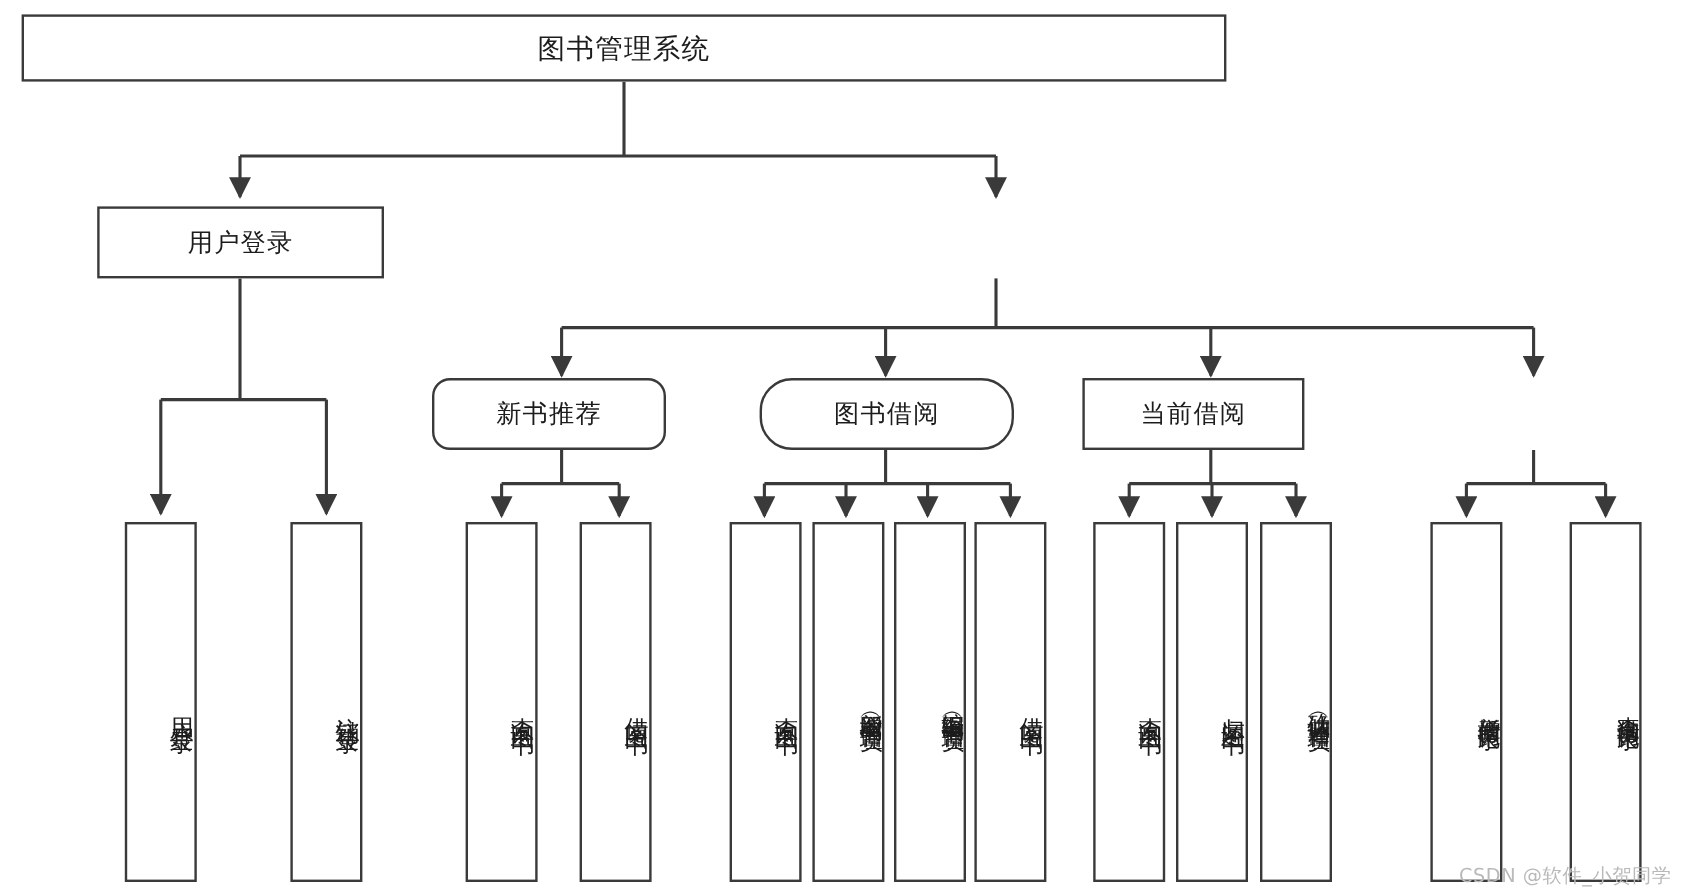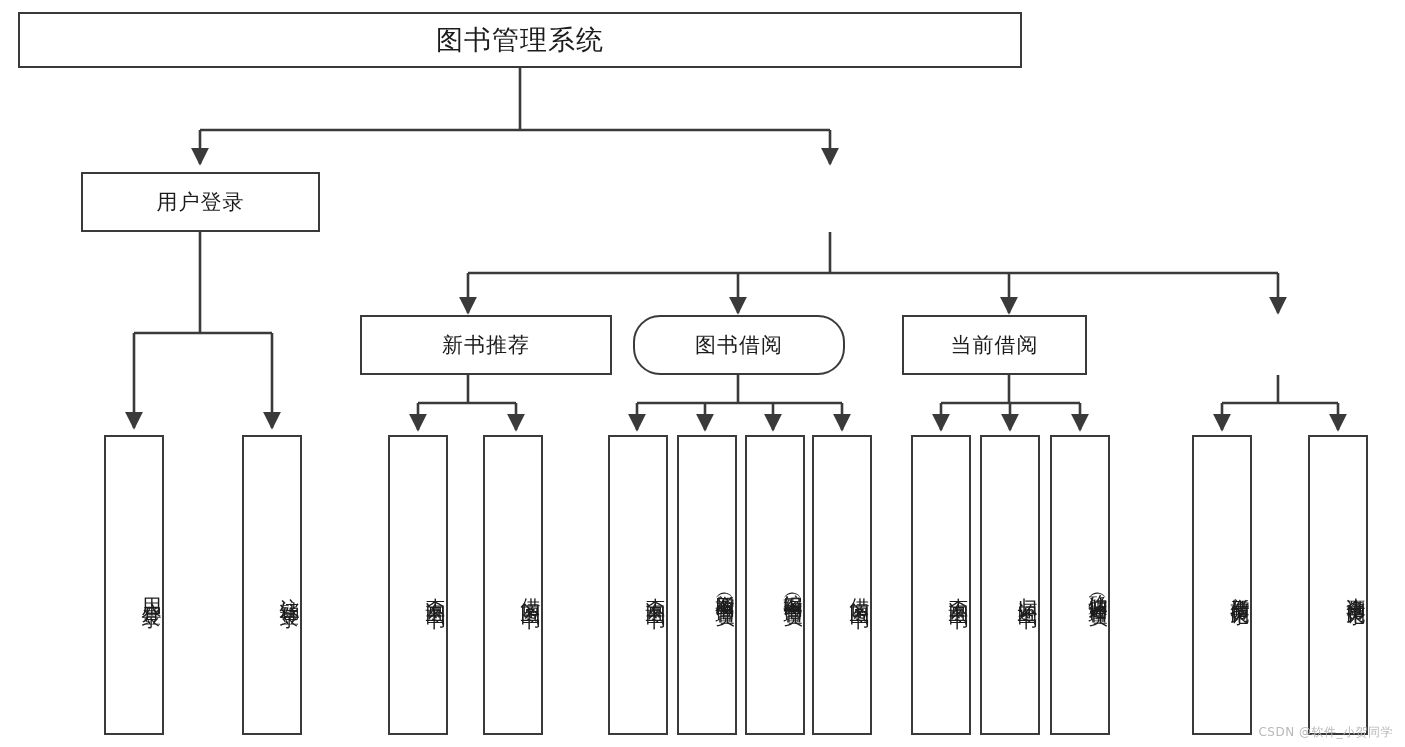--- a/index.html
+++ b/index.html
@@ -35,21 +35,21 @@
     align-items: center;
     justify-content: center;
     color: #1c1c1c;
   }
   .node-h {
     font-size: 21px;
     letter-spacing: 1px;
     white-space: nowrap;
   }
   .node-root {
-    font-size: 27px;
+    font-size: 23px;
     letter-spacing: 1px;
   }
   .node-v {
     font-size: 20px;
     writing-mode: vertical-rl;
     text-orientation: upright;
     letter-spacing: 4px;
     line-height: 1;
     align-items: flex-start;
     justify-content: center;
@@ -59,21 +59,21 @@
   }
   .node-v.tall-text {
     font-size: 19px;
     letter-spacing: 2px;
     padding-top: 6px;
   }
   #watermark {
     position: absolute;
     right: 12px;
     bottom: 6px;
-    font-size: 12px;
+    font-size: 16px;
     color: #b9b9b9;
     letter-spacing: 0.5px;
     white-space: nowrap;
     text-align: center;
   }
 </style>
 </head>
 <body>
 
 <div id="diagram-canvas">
@@ -129,21 +129,21 @@
   </svg>
 
   <div class="node node-root" style="left:18px; top:12px; width:1004px; height:56px;">
     <span>图书管理系统</span>
   </div>
 
   <div class="node node-h" style="left:81px; top:172px; width:239px; height:60px;">
     <span>用户登录</span>
   </div>
 
-  <div class="node node-h" style="left:360px; top:315px; width:252px; height:60px;">
+  <div class="node node-h" style="left:360px; top:315px; width:195px; height:60px;border-radius:15px;">
     <span>新书推荐</span>
   </div>
   <div class="node node-h" style="left:633px; top:315px; width:212px; height:60px;border-radius:27px;">
     <span>图书借阅</span>
   </div>
   <div class="node node-h" style="left:902px; top:315px; width:185px; height:60px;">
     <span>当前借阅</span>
   </div>
 
   <div class="node node-v" style="left:104px; top:435px; width:60px; height:300px;">

